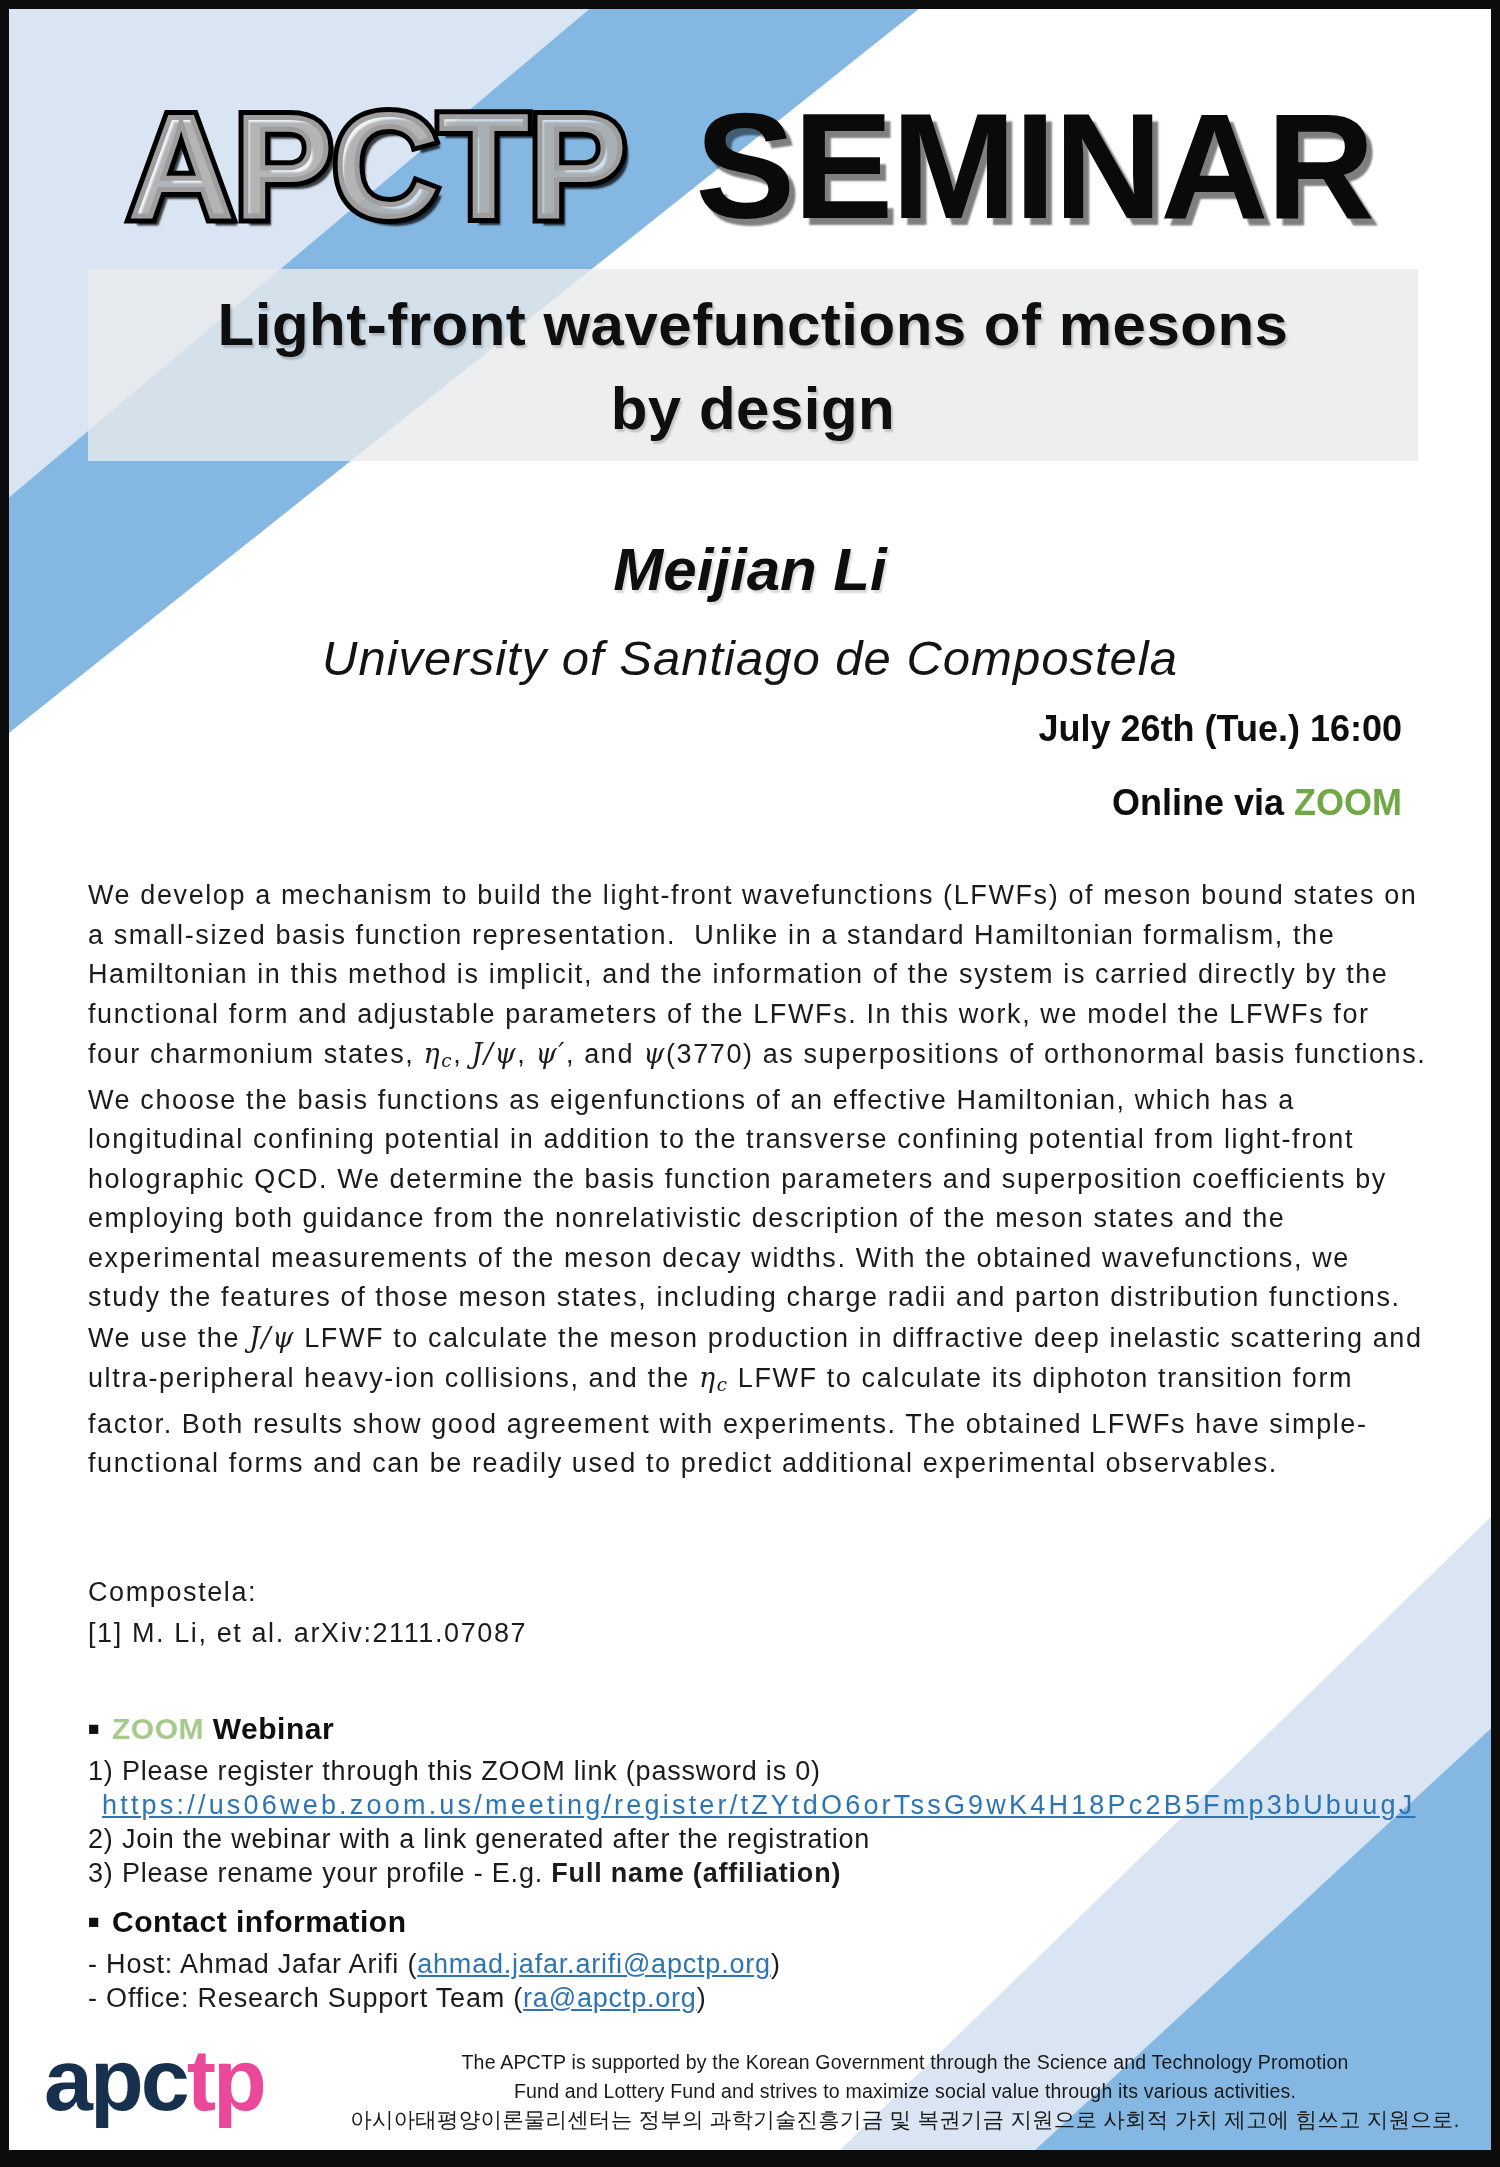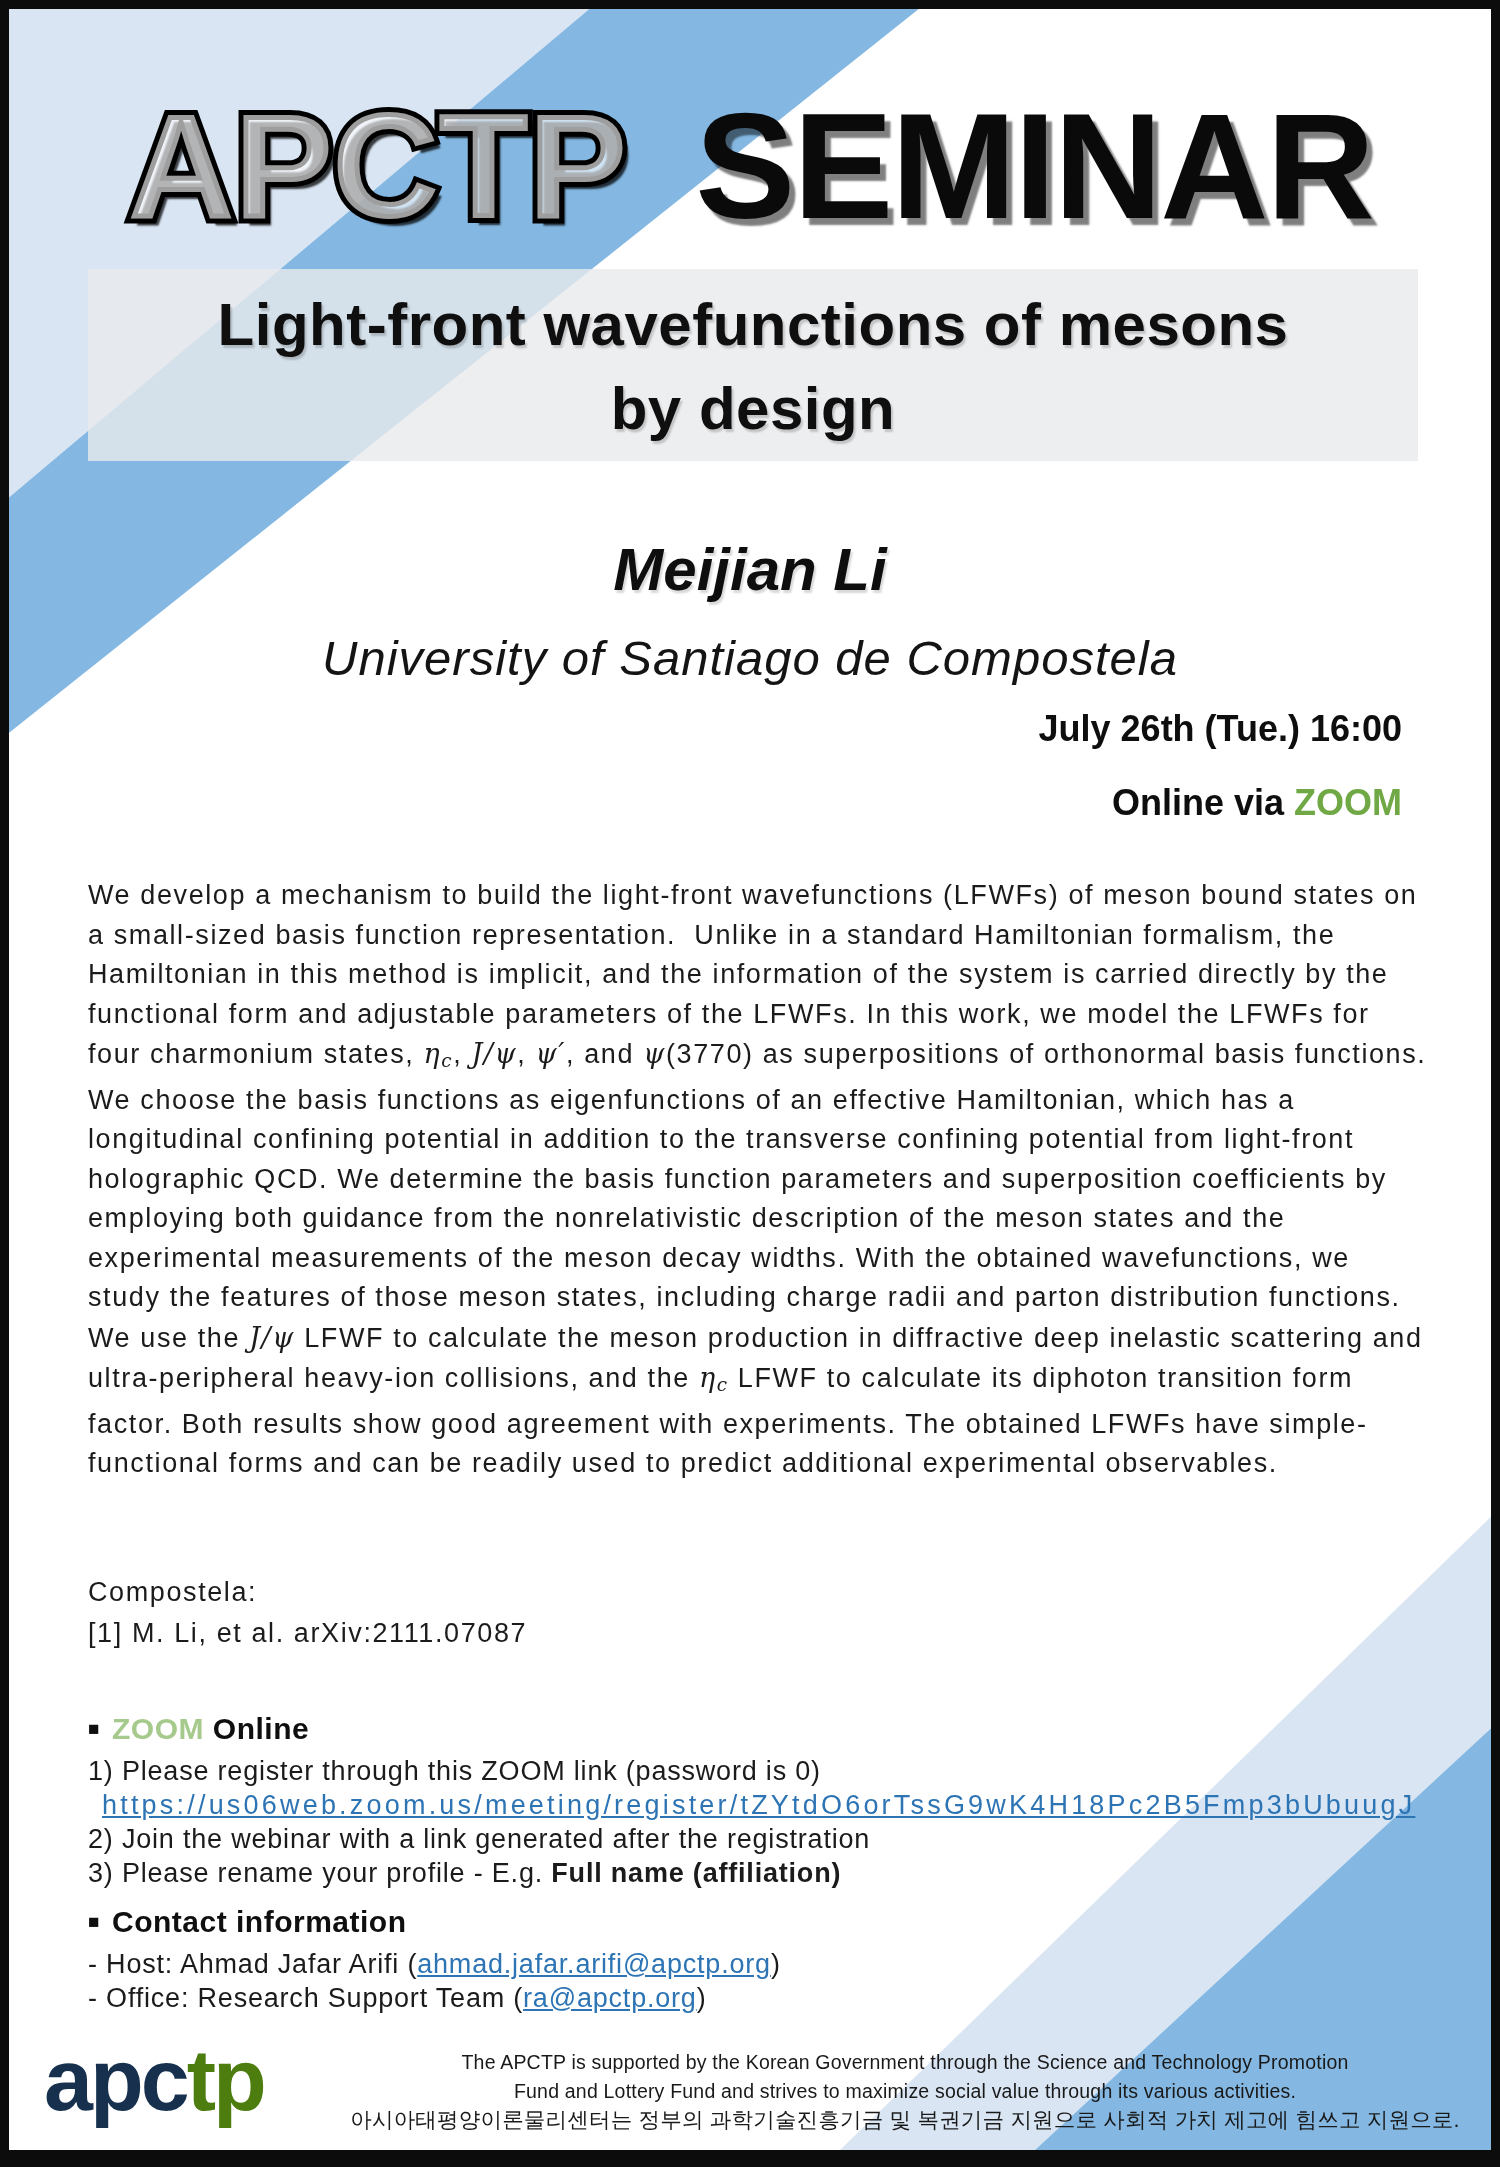--- a/index.html
+++ b/index.html
@@ -76,21 +76,21 @@
   .sq { font-size:19px; vertical-align:4px; margin-right:12px; }
   .item { line-height:34px; }
   .link { color:#2d74b5; text-decoration:underline; }
   .link-line { display:block; padding-left:14px; letter-spacing:3.2px; line-height:34px; }
   .bold { font-weight:800; }
 
   
   .footer-logo { position:absolute; z-index:2; left:44px; top:2036px;
     font-size:88px; font-weight:700; letter-spacing:-3px; line-height:1; }
   .logo-dark { color:#16304d; }
-  .logo-light { color:#4d7c0f;text-align:right; }
+  .logo-light { color:#ec4899;text-align:right; }
   .footer-text { position:absolute; z-index:2; left:320px; top:2048px; width:1170px;
     text-align:center; font-size:19.5px; line-height:29px; color:#191919; letter-spacing:0.2px; }
   .footer-text .kr { font-size:21.5px; }
 </style>
 </head>
 <body>
 
 <div class="page">
 
   <svg class="deco deco-top" width="950" height="800" viewBox="0 0 950 800">
@@ -123,21 +123,21 @@
   </div>
 
   <div class="abstract"><span>We develop a mechanism to build the light-front wavefunctions (LFWFs) of meson bound states on a small-sized basis function representation.&nbsp; Unlike in a standard Hamiltonian formalism, the Hamiltonian in this method is implicit, and the information of the system is carried directly by the functional form and adjustable parameters of the LFWFs. In this work, we model the LFWFs for four charmonium states, </span><span class="math">η</span><span class="math sub">c</span><span>, </span><span class="math">J/ψ</span><span>, </span><span class="math">ψ′</span><span>, and </span><span class="math">ψ</span><span>(3770) as superpositions of orthonormal basis functions. We choose the basis functions as eigenfunctions of an effective Hamiltonian, which has a longitudinal confining potential in addition to the transverse confining potential from light-front holographic QCD. We determine the basis function parameters and superposition coefficients by employing both guidance from the nonrelativistic description of the meson states and the experimental measurements of the meson decay widths. With the obtained wavefunctions, we study the features of those meson states, including charge radii and parton distribution functions. We use the </span><span class="math">J/ψ</span><span> LFWF to calculate the meson production in diffractive deep inelastic scattering and ultra-peripheral heavy-ion collisions, and the </span><span class="math">η</span><span class="math sub">c</span><span> LFWF to calculate its diphoton transition form factor. Both results show good agreement with experiments. The obtained LFWFs have simple-functional forms and can be readily used to predict additional experimental observables.</span></div>
 
   <div class="reference">
     <div>Compostela:</div>
     <div>[1] M. Li, et al. arXiv:2111.07087</div>
   </div>
 
   <div class="section sec-webinar">
-    <div class="sec-head"><span class="sq">■</span><span class="green-light">ZOOM</span><span> Online</span></div>
+    <div class="sec-head"><span class="sq">■</span><span class="green-light">ZOOM</span><span> Webinar</span></div>
     <div class="item">1) Please register through this ZOOM link (password is 0)</div>
     <a class="link link-line" href="#">https://us06web.zoom.us/meeting/register/tZYtdO6orTssG9wK4H18Pc2B5Fmp3bUbuugJ</a>
     <div class="item">2) Join the webinar with a link generated after the registration</div>
     <div class="item"><span>3) Please rename your profile - E.g. </span><span class="bold">Full name (affiliation)</span></div>
   </div>
 
   <div class="section sec-contact">
     <div class="sec-head"><span class="sq">■</span><span>Contact information</span></div>
     <div class="item"><span>- Host: Ahmad Jafar Arifi (</span><a class="link" href="#">ahmad.jafar.arifi@apctp.org</a><span>)</span></div>
     <div class="item"><span>- Office: Research Support Team (</span><a class="link" href="#">ra@apctp.org</a><span>)</span></div>

